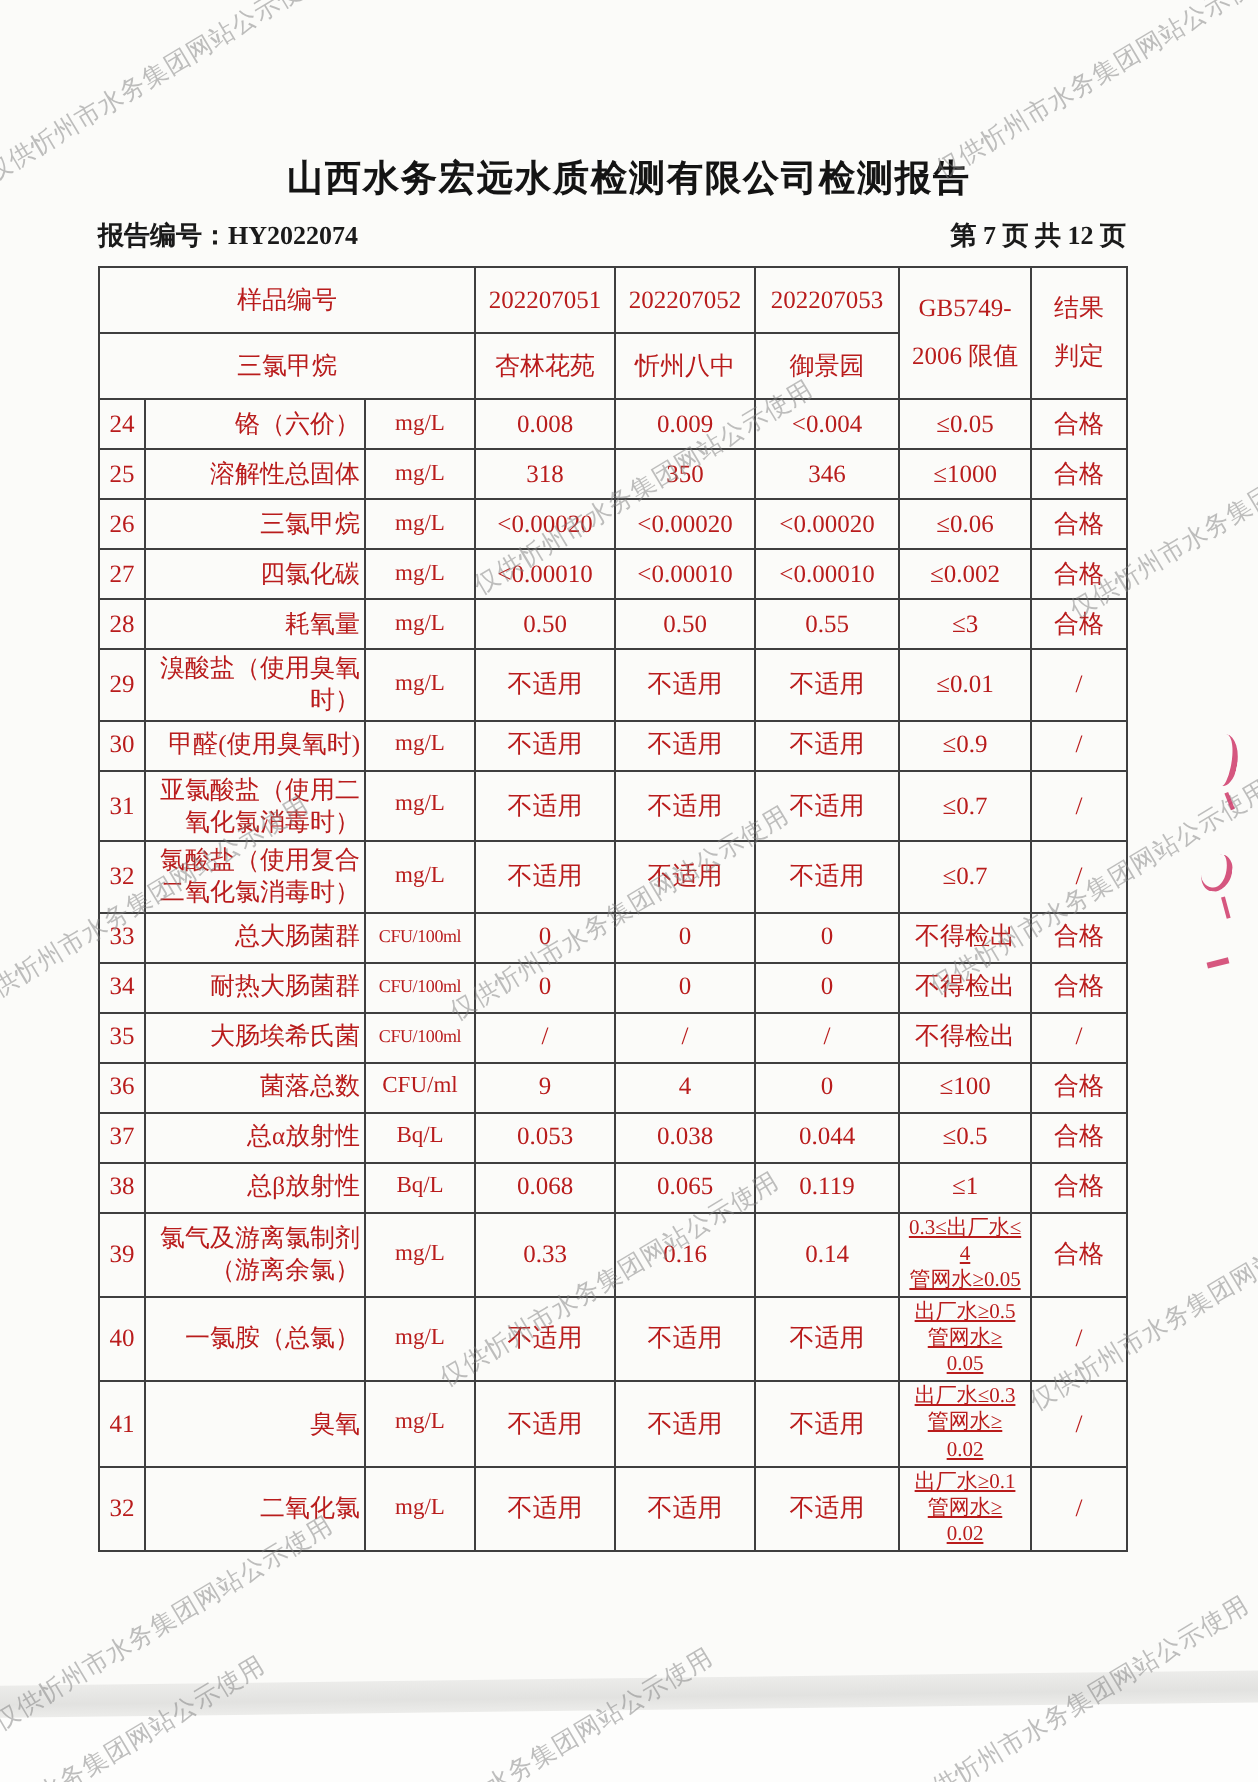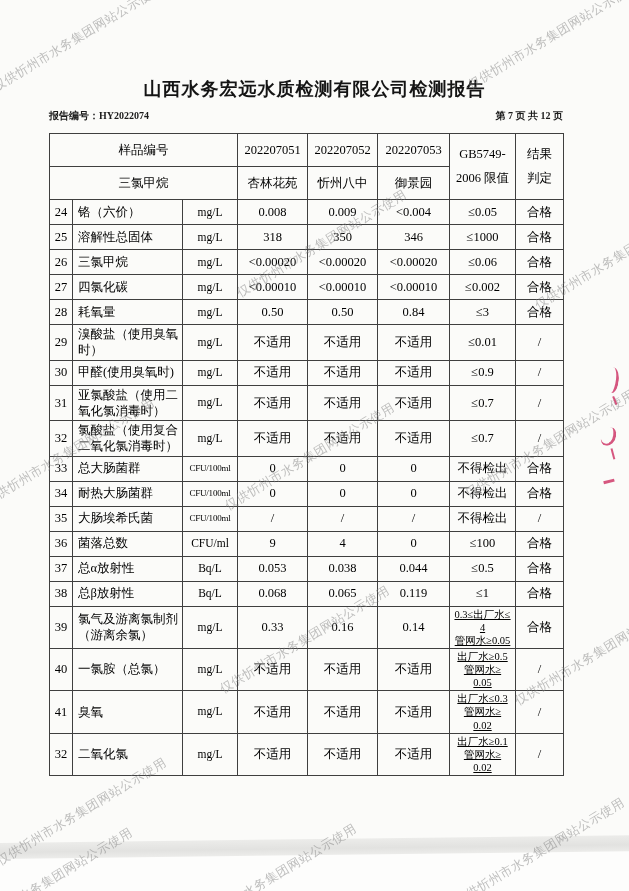--- a/index.html
+++ b/index.html
@@ -15,36 +15,36 @@
     background:linear-gradient(#ececea,#e2e2e0 60%,#ececea); transform:rotate(-0.7deg);
   }
   .title {
     position:absolute; top:77px; left:0; width:629px; margin:0;
     text-align:center; font-size:18px; font-weight:bold; letter-spacing:1px;
     font-family:"Liberation Sans","DejaVu Sans",sans-serif; color:#141414;
   }
   .meta {
     position:absolute; top:109px; left:49px; width:514px;
     display:flex; justify-content:space-between;
-    font-size:10px; font-weight:bold; color:#1a1a1a;
+    font-size:13px; font-weight:bold; color:#1a1a1a;
   }
   table.report {
     position:absolute; left:49px; top:133px; width:514px;
     border-collapse:collapse; table-layout:fixed;
-    font-size:12.5px; text-align:center; color:#000000;
+    font-size:12.5px; text-align:center; color:#b91c1c;
   }
   .report th, .report td {
     border:1px solid #3f3f3f; padding:1px 2px; font-weight:normal;
     line-height:1.3; vertical-align:middle; overflow:hidden;
   }
   .report thead th { height:30px; }
   .report tbody tr { height:25px; }
   .pre { white-space:pre-line; }
   th.pre { line-height:1.85; }
-  td.c-name { text-align:left; padding-left:5px; }
+  td.c-name { text-align:right; padding-left:5px; }
   td.c-unit { font-size:11.5px; }
   td.c-unit.tiny { font-size:9px; letter-spacing:-0.2px; }
   td.c-limit.small { font-size:10.5px; line-height:1.25; white-space:pre-line;text-decoration:underline; }
   .wm {
     position:absolute; white-space:nowrap; pointer-events:none;
     font-size:12.5px; letter-spacing:0.5px;
     color:var(--wm-color, rgba(128,128,128,0.5));
     transform:translate(-50%,-50%) rotate(-31deg);
     font-family:"Liberation Sans","DejaVu Sans",sans-serif;
   }
@@ -144,21 +144,21 @@
           <td class="c-v3">&lt;0.00010</td>
           <td class="c-limit">≤0.002</td>
           <td class="c-result">合格</td>
         </tr>
         <tr>
           <td class="c-no">28</td>
           <td class="c-name">耗氧量</td>
           <td class="c-unit">mg/L</td>
           <td class="c-v1">0.50</td>
           <td class="c-v2">0.50</td>
-          <td class="c-v3">0.84</td>
+          <td class="c-v3">0.55</td>
           <td class="c-limit">≤3</td>
           <td class="c-result">合格</td>
         </tr>
         <tr>
           <td class="c-no">29</td>
           <td class="c-name">溴酸盐（使用臭氧时）</td>
           <td class="c-unit">mg/L</td>
           <td class="c-v1">不适用</td>
           <td class="c-v2">不适用</td>
           <td class="c-v3">不适用</td>

